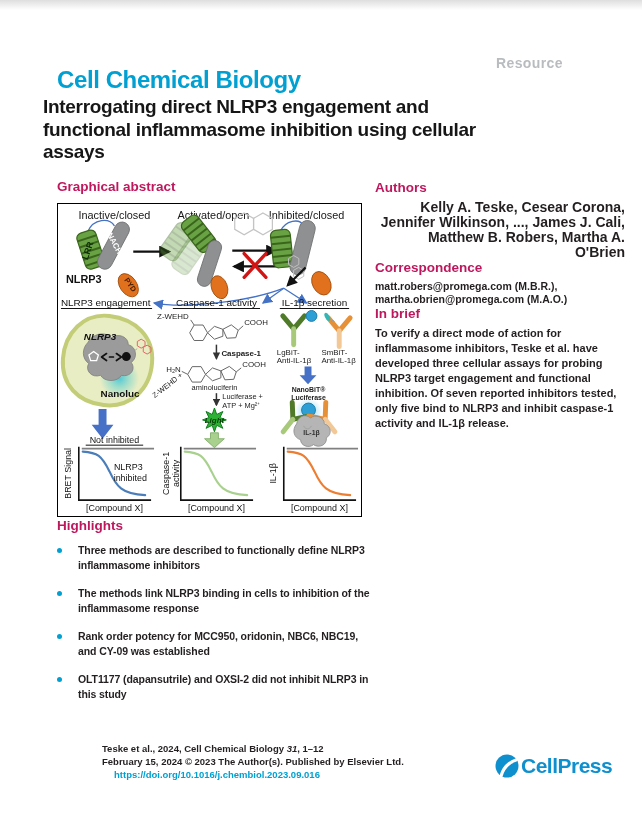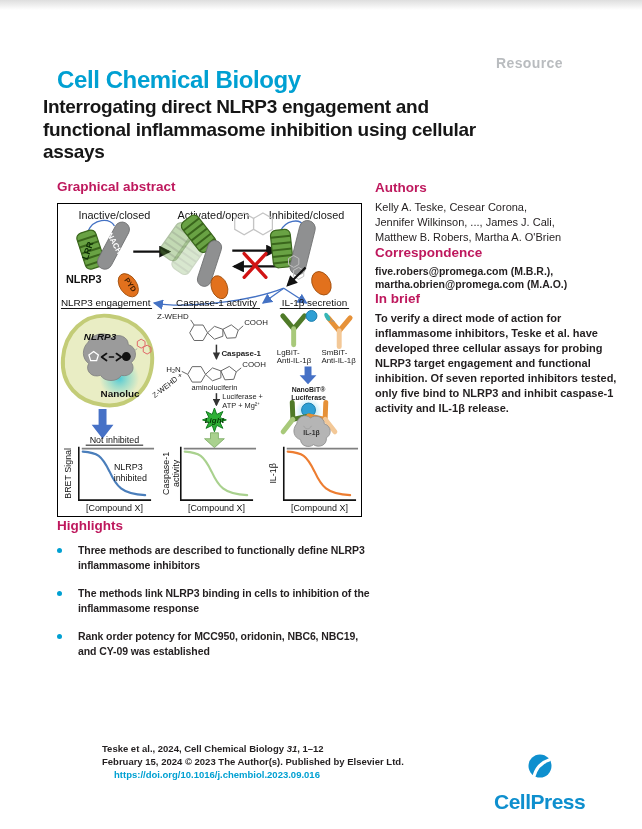--- a/index.html
+++ b/index.html
@@ -15,35 +15,35 @@
     color:#00a0d2;letter-spacing:-0.4px;}
   .title{position:absolute;left:43px;top:96px;width:530px;font-size:19px;
     font-weight:bold;line-height:22.5px;letter-spacing:-0.3px;color:#161616;}
   .cyan-h{color:#be185d;font-size:13.5px;font-weight:bold;}
   .ga-head{position:absolute;left:57px;top:179px;}
   .figure-box{position:absolute;left:57px;top:203px;width:303px;height:312px;
     border:1.5px solid #000;background:#fff;}
   .figure-box svg{display:block;}
   .right-col{position:absolute;left:375px;top:180px;width:250px;}
   .right-col h3{margin:0 0 5px 0;}
-  .authors-lines div{font-size:11px;font-weight:normal;line-height:15px;color:#231f20;}
+  .authors-lines div{font-size:14px;font-weight:bold;line-height:15px;color:#231f20;text-align:right;}
   .corr{margin-top:15px;}
   .corr-lines div{font-size:10.5px;font-weight:bold;line-height:13px;color:#231f20;}
   .inbrief{margin-top:16px;}
   .inbrief-text{font-size:11px;font-weight:bold;line-height:15px;color:#231f20;width:250px;}
   .highlights{position:absolute;left:57px;top:518px;width:320px;}
   .highlights h3{margin:0 0 10px 0;}
   .hl-item{display:flex;gap:16px;margin-bottom:13px;width:316px;}
   .hl-bullet{flex:0 0 5px;width:5px;height:5px;border-radius:50%;background:#00a0d2;margin-top:5px;}
   .hl-text{font-size:10.5px;font-weight:bold;line-height:15px;letter-spacing:-0.1px;color:#231f20;}
   .footer-text{position:absolute;left:102px;top:742px;font-size:9.5px;font-weight:bold;
     line-height:13px;color:#231f20;}
   .footer-text .vol{font-style:italic;}
   .doi{color:#00a0d2;text-decoration:none;font-weight:bold;padding-left:12px;}
-  .logo{position:absolute;left:494px;top:753px;display:flex;align-items:center;gap:11px;flex-direction:column;}
+  .logo{position:absolute;left:494px;top:753px;display:flex;align-items:center;gap:1px;}
   .logo-text{font-size:21px;font-weight:bold;color:#0e8fce;letter-spacing:-0.5px;}
   svg text{font-family:"Liberation Sans",sans-serif;}
 </style>
 </head>
 <body>
 
 <div class="top-shade"></div>
 
 <div class="kicker">Resource</div>
 <div class="journal">Cell Chemical Biology</div>
@@ -274,40 +274,44 @@
 
 <div class="right-col">
   <h3 class="cyan-h">Authors</h3>
   <div class="authors-lines">
     <div>Kelly A. Teske, Cesear Corona,</div>
     <div>Jennifer Wilkinson, ..., James J. Cali,</div>
     <div>Matthew B. Robers, Martha A. O'Brien</div>
   </div>
   <h3 class="cyan-h corr">Correspondence</h3>
   <div class="corr-lines">
-    <div>five.robers@promega.com (M.B.R.),</div>
+    <div>matt.robers@promega.com (M.B.R.),</div>
     <div>martha.obrien@promega.com (M.A.O.)</div>
   </div>
   <h3 class="cyan-h inbrief">In brief</h3>
   <div class="inbrief-text">To verify a direct mode of action for inflammasome inhibitors, Teske et al. have developed three cellular assays for probing NLRP3 target engagement and functional inhibition. Of seven reported inhibitors tested, only five bind to NLRP3 and inhibit caspase-1 activity and IL-1β release.</div>
 </div>
 
 <div class="highlights">
   <h3 class="cyan-h">Highlights</h3>
   <div class="hl-item">
     <div class="hl-bullet"></div>
     <div class="hl-text">Three methods are described to functionally define NLRP3 inflammasome inhibitors</div>
   </div>
   <div class="hl-item">
     <div class="hl-bullet"></div>
     <div class="hl-text">The methods link NLRP3 binding in cells to inhibition of the inflammasome response</div>
   </div>
   <div class="hl-item">
     <div class="hl-bullet"></div>
     <div class="hl-text">Rank order potency for MCC950, oridonin, NBC6, NBC19, and CY-09 was established</div>
+  </div>
+  <div class="hl-item">
+    <div class="hl-bullet"></div>
+    <div class="hl-text">OLT1177 (dapansutrile) and OXSI-2 did not inhibit NLRP3 in this study</div>
   </div>
 </div>
 
 <div class="footer-text">
   <div><span>Teske et al., 2024, Cell Chemical Biology </span><span class="vol">31</span><span>, 1–12</span></div>
   <div>February 15, 2024 © 2023 The Author(s). Published by Elsevier Ltd.</div>
   <div><a class="doi" href="#">https://doi.org/10.1016/j.chembiol.2023.09.016</a></div>
 </div>
 
 <div class="logo">

